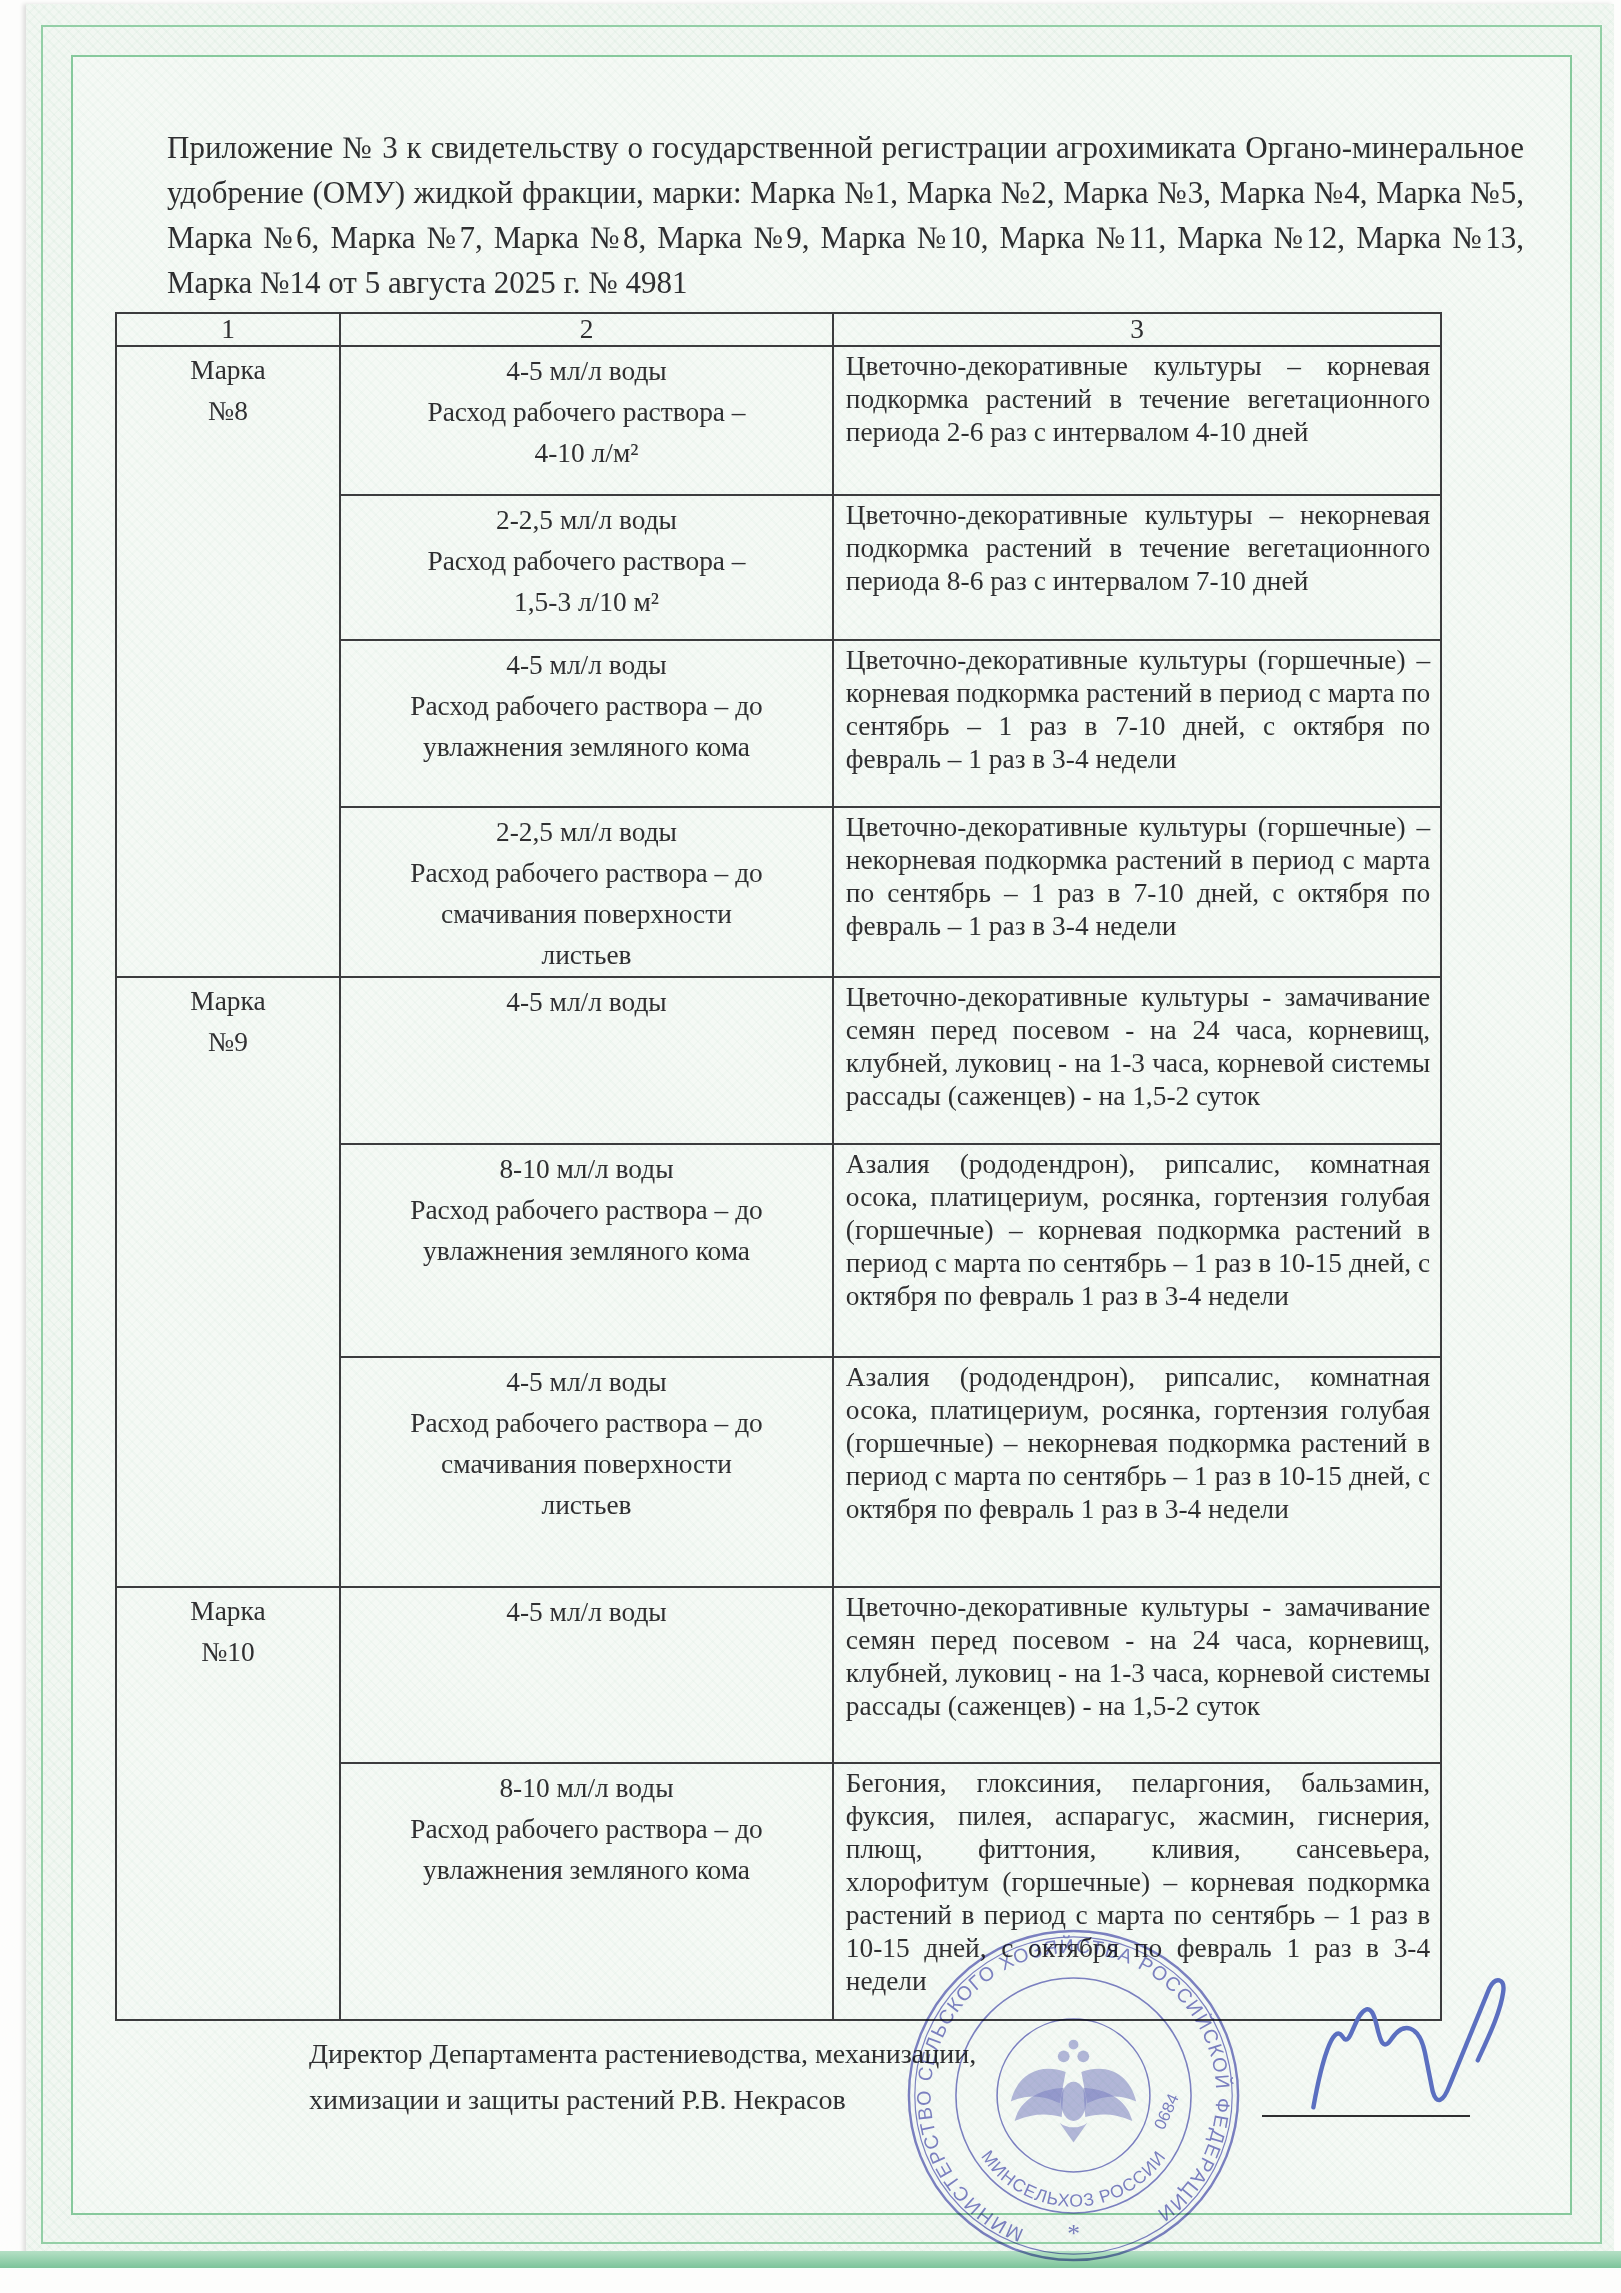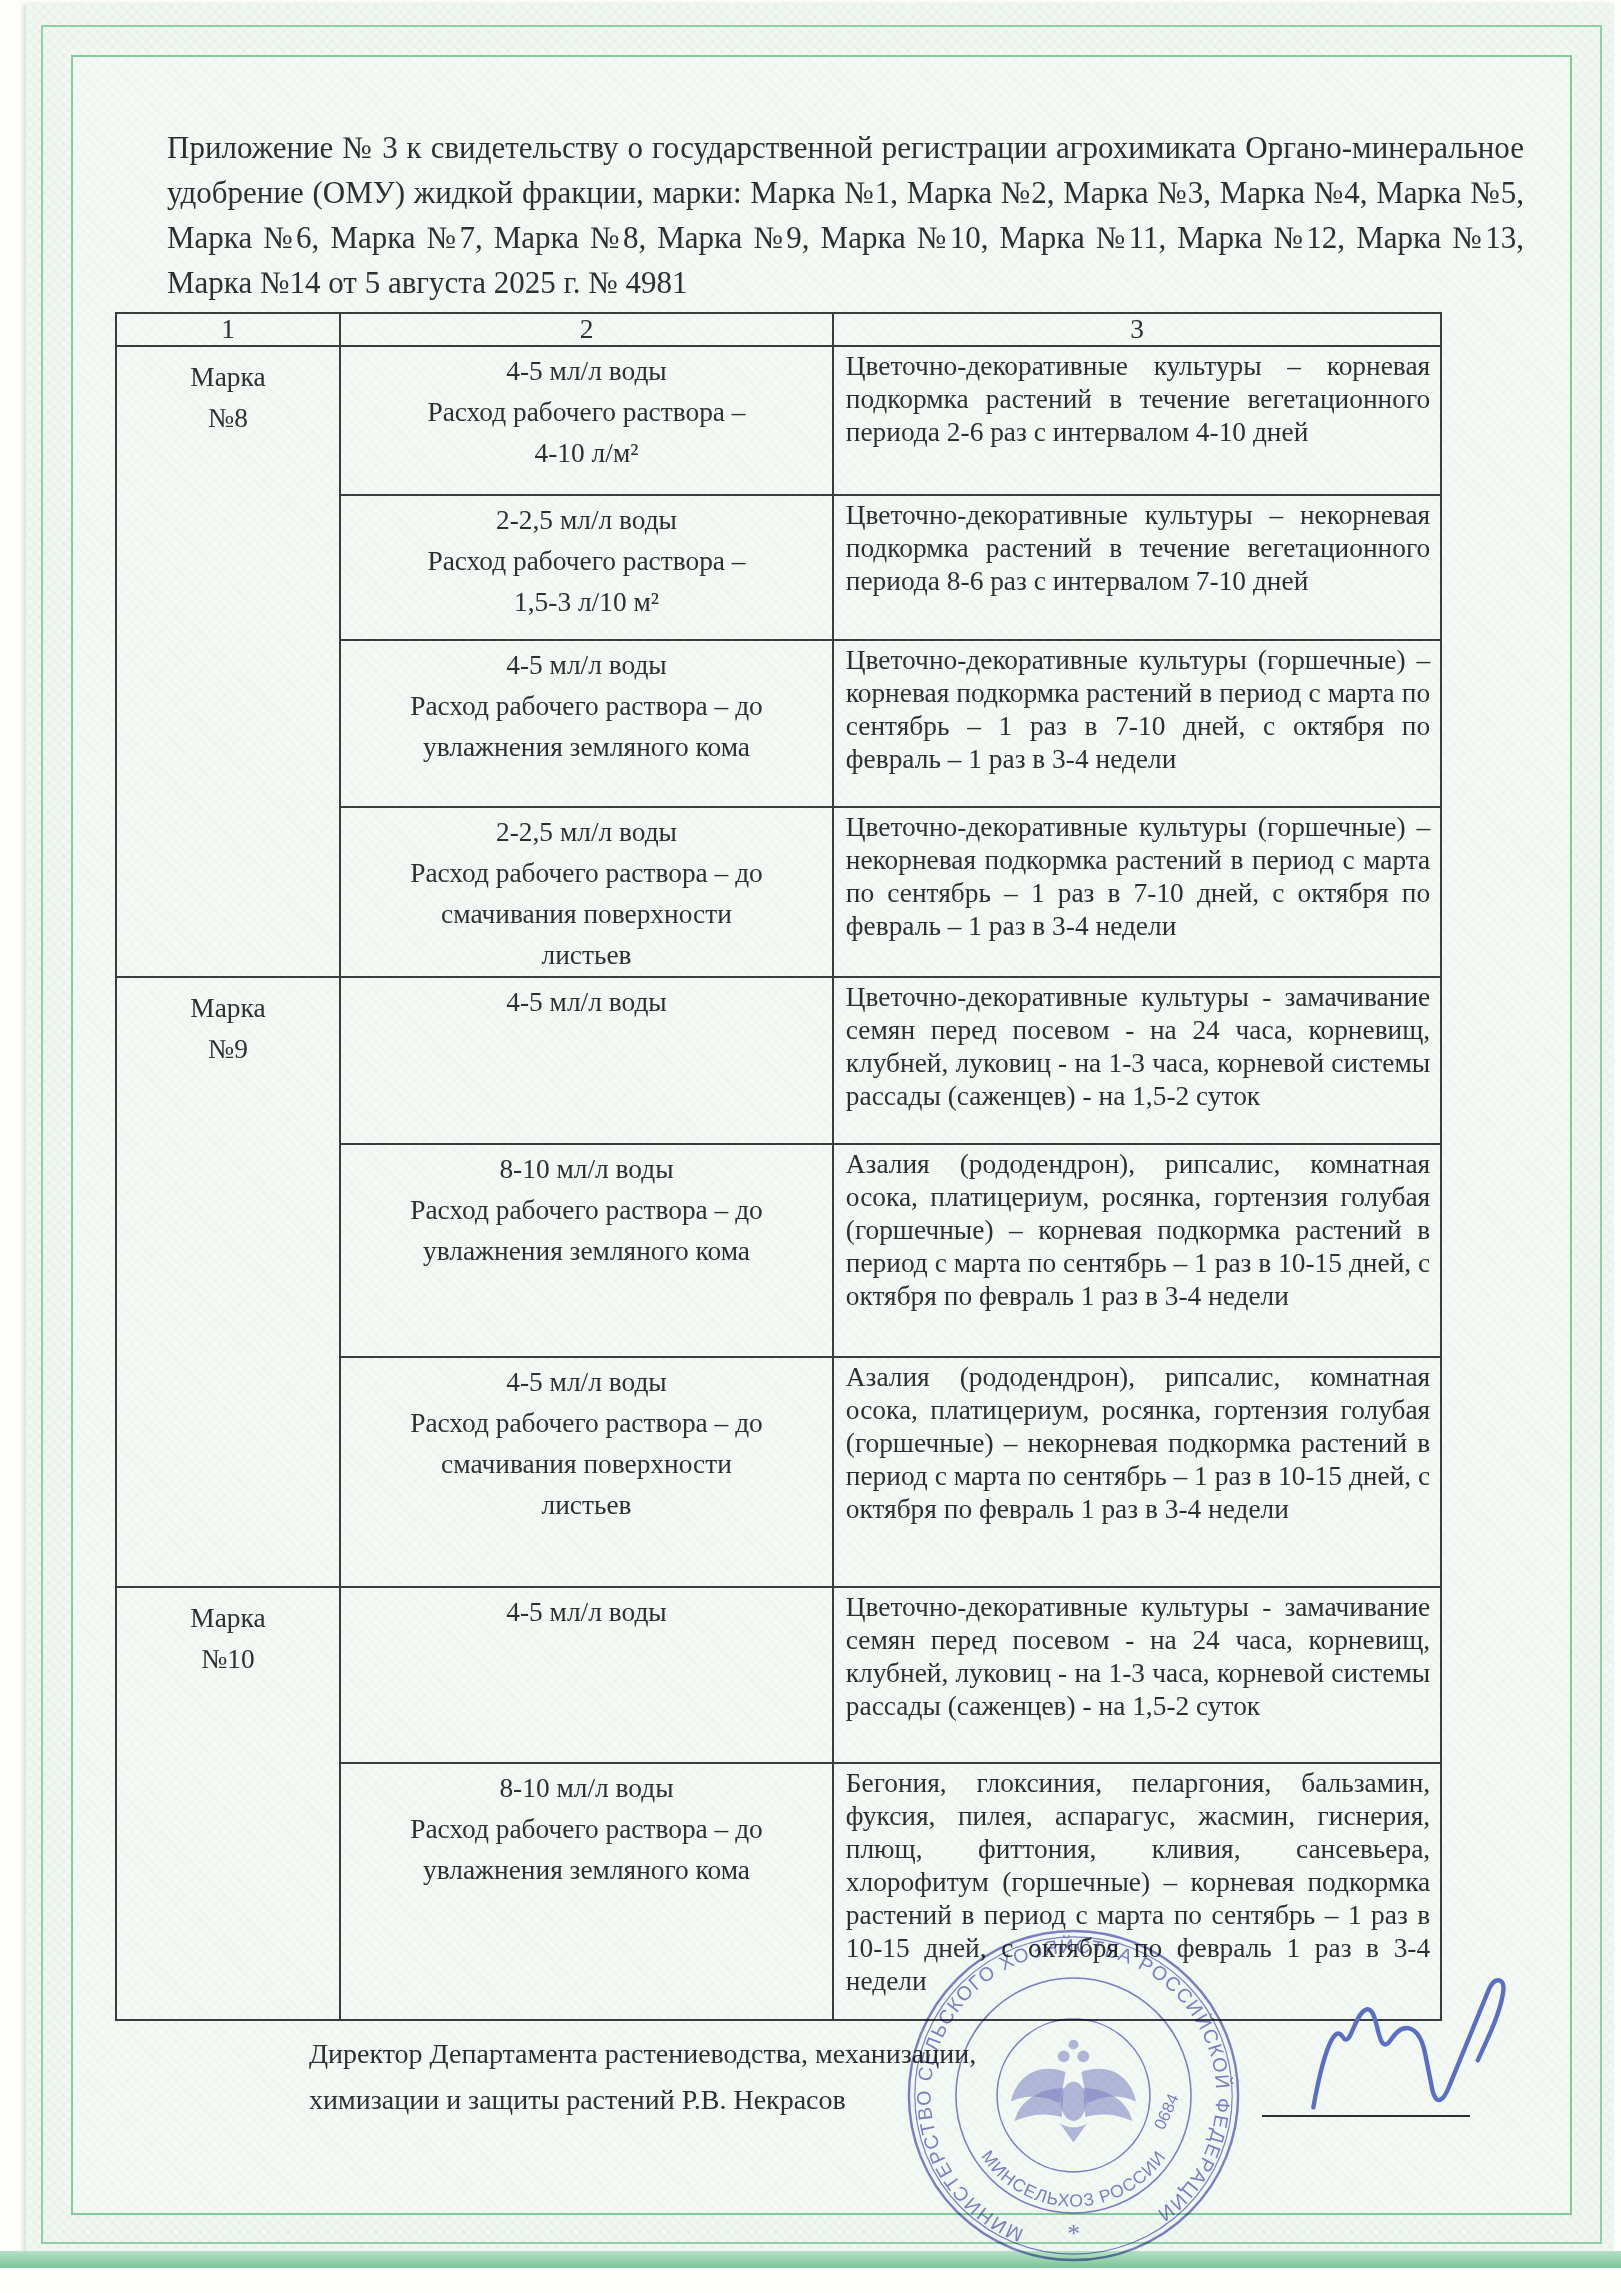--- a/index.html
+++ b/index.html
@@ -40,21 +40,21 @@
   table.dosage{
     position:absolute;left:115px;top:312px;width:1325px;
     border-collapse:collapse;table-layout:fixed;
   }
   table.dosage td{
     border:2px solid #3c3c3e;vertical-align:top;
     font-size:27.4px;overflow:hidden;
   }
   td.hdr{ text-align:center;font-size:27.4px;line-height:29px;padding:1px 0; }
   td.mark{
-    text-align:center;font-size:29px;line-height:41px;padding-top:10px;
+    text-align:center;font-size:29px;line-height:41px;padding-top:3px;
     white-space:pre-line;
   }
   td.dose{
     text-align:center;font-size:28px;line-height:41px;padding:3.9px 7.8px 0 7.8px;
     white-space:pre-line;
     border-radius:27px;
   }
   td.use{
     text-align:justify;font-size:27.4px;line-height:33px;padding:2.9px 9.8px 0 11.8px;
   }

